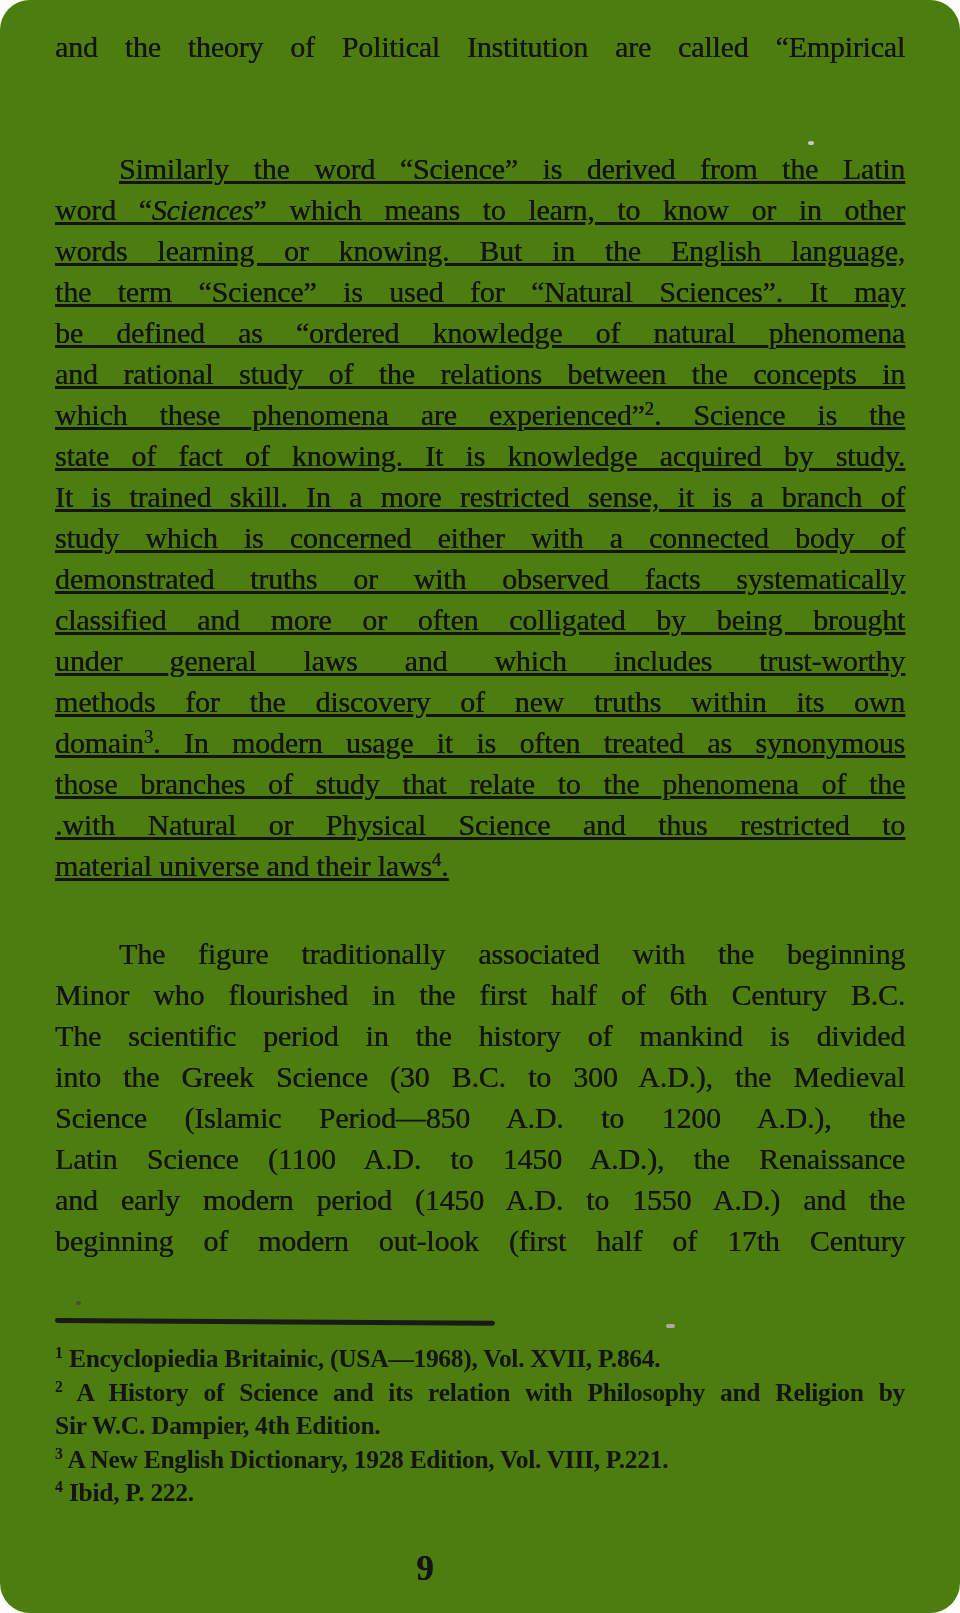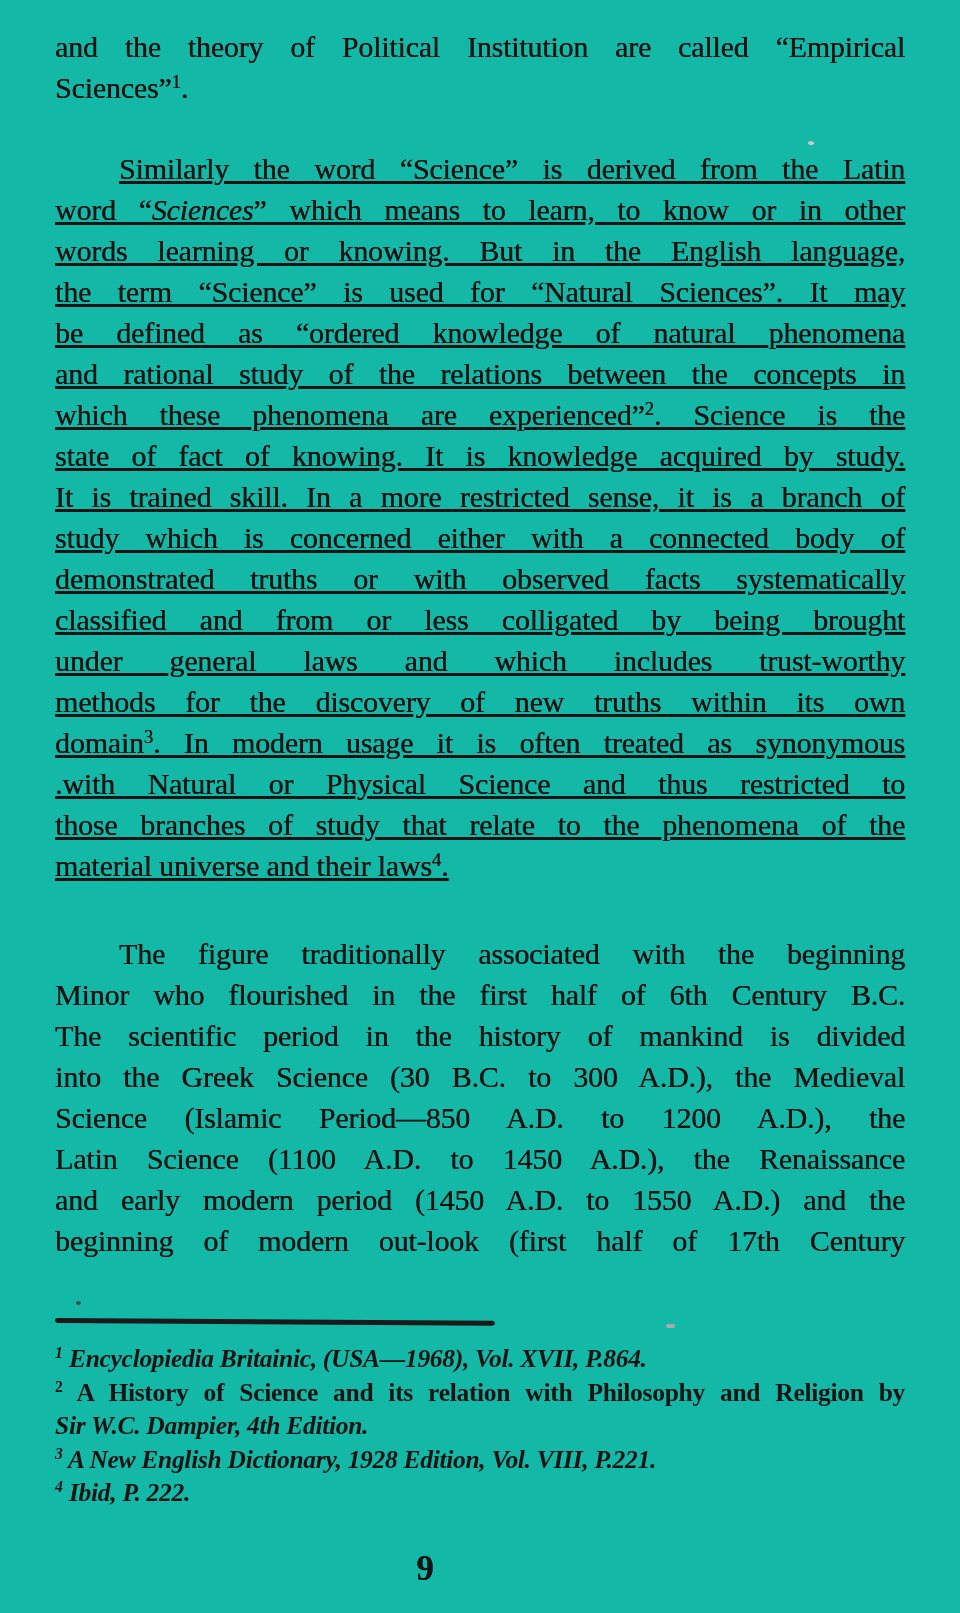--- a/index.html
+++ b/index.html
@@ -4,24 +4,25 @@
 <style>
   html, body {
     margin: 0;
     padding: 0;
     background: #fcfcfa;
   }
   .page {
     position: relative;
     width: 960px;
     height: 1613px;
-    background: #14b8a6;
+    background: #4d7c0f;
     overflow: hidden;
     font-family: "Liberation Serif", serif;
     color: #141414;
+    border-radius: 30px;
   }
   .block {
     position: absolute;
     left: 55px;
     width: 850px;
   }
   #para-1 { top: 26px; }
   #para-2 { top: 148px; text-decoration: underline; }
   #para-3 { top: 933px; }
   .line {
@@ -61,21 +62,21 @@
     width: 850px;
   }
   .fn-line {
     font-size: 25.5px;
     line-height: 33.5px;
     font-weight: bold;
     letter-spacing: -0.3px;
     text-align: justify;
     text-align-last: justify;
   }
-  .fn-line.lastline { text-align: center; text-align-last: left; font-style: italic; }
+  .fn-line.lastline { text-align: center; text-align-last: left; }
   .page-number {
     position: absolute;
     left: 55px;
     top: 1549px;
     width: 740px;
     text-align: center;
     font-size: 35px;
     font-weight: bold;
     text-shadow: 0.3px 0 0 currentColor;
   }
@@ -87,41 +88,40 @@
   .speck-rule   { left: 76px;  top: 1301px; width: 5px; height: 4px; background: #4a4a4a; }
   .dash-rule    { left: 666px; top: 1324px; width: 9px; height: 4px; background: #ababa7; border-radius: 2px; }
 </style>
 </head>
 <body>
 
 <div class="page">
 
   <div class="block" id="para-1">
       <div class="line" style="">and the theory of Political Institution are called “Empirical</div>
-      <div class="line lastline" style="">Sciences”<sup>1</sup>.</div>
     </div>
 
   <div class="block" id="para-2">
       <div class="line indent" style="">Similarly the word “Science” is derived from the Latin</div>
       <div class="line" style="">word “<i>Sciences</i>” which means to learn, to know or in other</div>
       <div class="line" style="">words learning or knowing. But in the English language,</div>
       <div class="line" style="">the term “Science” is used for “Natural Sciences”. It may</div>
       <div class="line" style="">be defined as “ordered knowledge of natural phenomena</div>
       <div class="line" style="">and rational study of the relations between the concepts in</div>
       <div class="line" style="">which these phenomena are experienced”<sup>2</sup>. Science is the</div>
       <div class="line" style="">state of fact of knowing. It is knowledge acquired by study.</div>
       <div class="line" style="">It is trained skill. In a more restricted sense, it is a branch of</div>
       <div class="line" style="">study which is concerned either with a connected body of</div>
       <div class="line" style="">demonstrated truths or with observed facts systematically</div>
-      <div class="line" style="">classified and from or less colligated by being brought</div>
+      <div class="line" style="">classified and more or often colligated by being brought</div>
       <div class="line" style="">under general laws and which includes trust-worthy</div>
       <div class="line" style="">methods for the discovery of new truths within its own</div>
       <div class="line" style="">domain<sup>3</sup>. In modern usage it is often treated as synonymous</div>
+      <div class="line" style="">those branches of study that relate to the phenomena of the</div>
       <div class="line" style="">.with Natural or Physical Science and thus restricted to</div>
-      <div class="line" style="">those branches of study that relate to the phenomena of the</div>
       <div class="line lastline" style="">material universe and their laws<sup>4</sup>.</div>
     </div>
 
   <div class="block" id="para-3">
       <div class="line indent" style="">The figure traditionally associated with the beginning</div>
       <div class="line" style="">Minor who flourished in the first half of 6th Century B.C.</div>
       <div class="line" style="">The scientific period in the history of mankind is divided</div>
       <div class="line" style="">into the Greek Science (30 B.C. to 300 A.D.), the Medieval</div>
       <div class="line" style="">Science (Islamic Period—850 A.D. to 1200 A.D.), the</div>
       <div class="line" style="">Latin Science (1100 A.D. to 1450 A.D.), the Renaissance</div>

